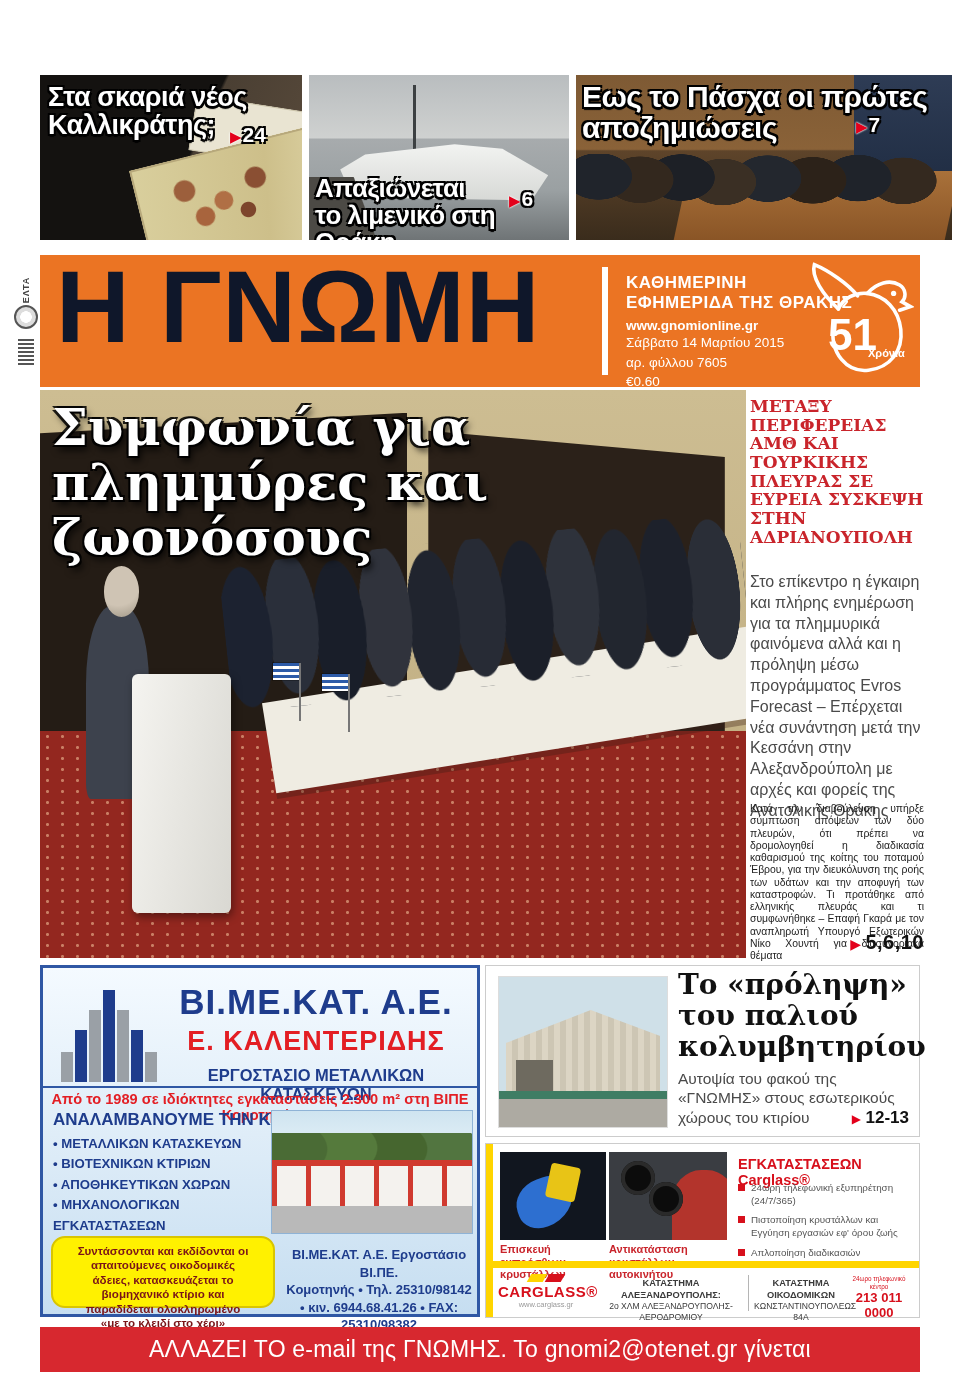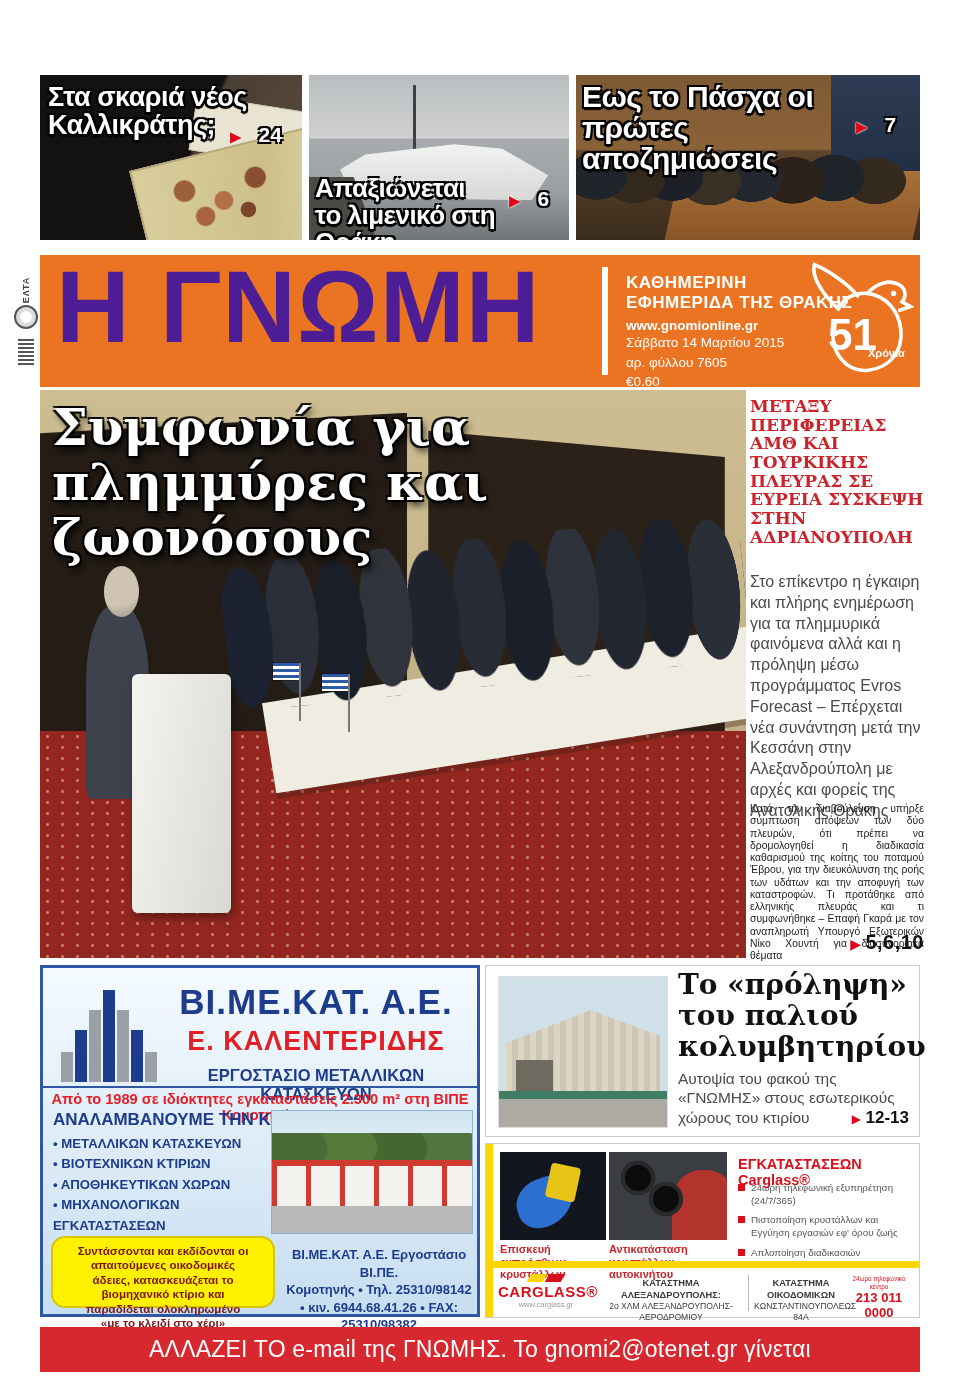--- a/index.html
+++ b/index.html
@@ -2,27 +2,27 @@
 <html><head>
 <meta charset="utf-8">
 <style>
   html,body{margin:0;padding:0;background:#fff;}
   .page{position:relative;width:960px;height:1390px;background:#fff;overflow:hidden;
         font-family:"Liberation Sans",sans-serif;}
   
   .teaser{position:absolute;top:75px;height:165px;overflow:hidden;background:#777;}
   .tz-left{left:40px;width:262px;}
   .tz-mid{left:309px;width:260px;}
-  .tz-right{left:576px;width:344px;}
+  .tz-right{left:576px;width:376px;}
   .outline-head{position:absolute;color:#fff;font-weight:800;line-height:1.04;letter-spacing:-.5px;
      text-shadow:-2px -2px 0 #000,2px -2px 0 #000,-2px 2px 0 #000,2px 2px 0 #000,0 3px 1px #000;}
   .pmark{position:absolute;display:inline-flex;align-items:baseline;gap:1px;}
   .pmark .tri{color:#E3001B;font-size:15px;text-shadow:0 0 2px #fff,0 0 2px #fff;}
   .pmark .num{color:#fff;font-weight:800;font-size:21px;
-     text-shadow:-2px -2px 0 #000,2px -2px 0 #000,-2px 2px 0 #000,2px 2px 0 #000;margin-left:16px;}
+     text-shadow:-2px -2px 0 #000,2px -2px 0 #000,-2px 2px 0 #000,2px 2px 0 #000;}
   
   .ph{position:absolute;inset:0;}
   .map-bg{background:linear-gradient(115deg,#141210 55%,#4a3f33 56%,#5b4c3c 100%);}
   .map-sheet{position:absolute;left:38%;top:42%;width:80%;height:70%;transform:rotate(-14deg);
      background:linear-gradient(100deg,#d9cf9d,#cdbf8a 60%,#e2d9ad);
      box-shadow:inset 0 0 0 2px #b7a87b;}
   .map-blobs{position:absolute;left:45%;top:50%;width:55%;height:45%;transform:rotate(-14deg);
      background:radial-gradient(circle at 20% 30%,#9c5f3c 8%,transparent 9%),
        radial-gradient(circle at 45% 55%,#b06f45 10%,transparent 11%),
        radial-gradient(circle at 70% 35%,#8a4f33 9%,transparent 10%),
@@ -47,21 +47,21 @@
      background:radial-gradient(ellipse 9% 42% at 6% 40%,#20242b 98%,transparent),
       radial-gradient(ellipse 9% 42% at 17% 46%,#33281e 98%,transparent),
       radial-gradient(ellipse 9% 42% at 28% 42%,#1d2026 98%,transparent),
       radial-gradient(ellipse 9% 42% at 39% 50%,#3a2f24 98%,transparent),
       radial-gradient(ellipse 9% 42% at 51% 44%,#23272e 98%,transparent),
       radial-gradient(ellipse 9% 42% at 63% 47%,#2c2219 98%,transparent),
       radial-gradient(ellipse 9% 42% at 75% 43%,#1f232a 98%,transparent),
       radial-gradient(ellipse 9% 42% at 87% 48%,#34291f 98%,transparent);}
   
   .masthead{position:absolute;left:40px;top:255px;width:880px;height:132px;background:#EB7423;}
-  .brand{position:absolute;left:16px;top:-6px;margin:0;color:#4c1d95;font-size:102px;
+  .brand{position:absolute;left:16px;top:-6px;margin:0;color:#0f172a;font-size:102px;
      font-weight:700;letter-spacing:1px;font-family:"Liberation Sans",sans-serif;}
   .mast-divider{position:absolute;left:562px;top:12px;width:6px;height:108px;background:#fff;}
   .mast-info{position:absolute;left:586px;top:18px;color:#fff;}
   .mast-sub{font-size:17px;font-weight:600;letter-spacing:.5px;line-height:1.15;}
   .mast-site{font-size:13.5px;font-weight:800;margin-top:6px;}
   .mast-small{font-size:13.5px;font-weight:500;line-height:1.45;}
   .dove{position:absolute;right:6px;top:6px;width:120px;height:120px;}
   .dove svg{position:absolute;inset:0;}
   .dove-num{position:absolute;left:34px;top:52px;color:#fff;font-size:44px;font-weight:700;line-height:1;}
   .dove-lbl{position:absolute;left:74px;top:86px;color:#fff;font-size:11px;font-weight:600;}

